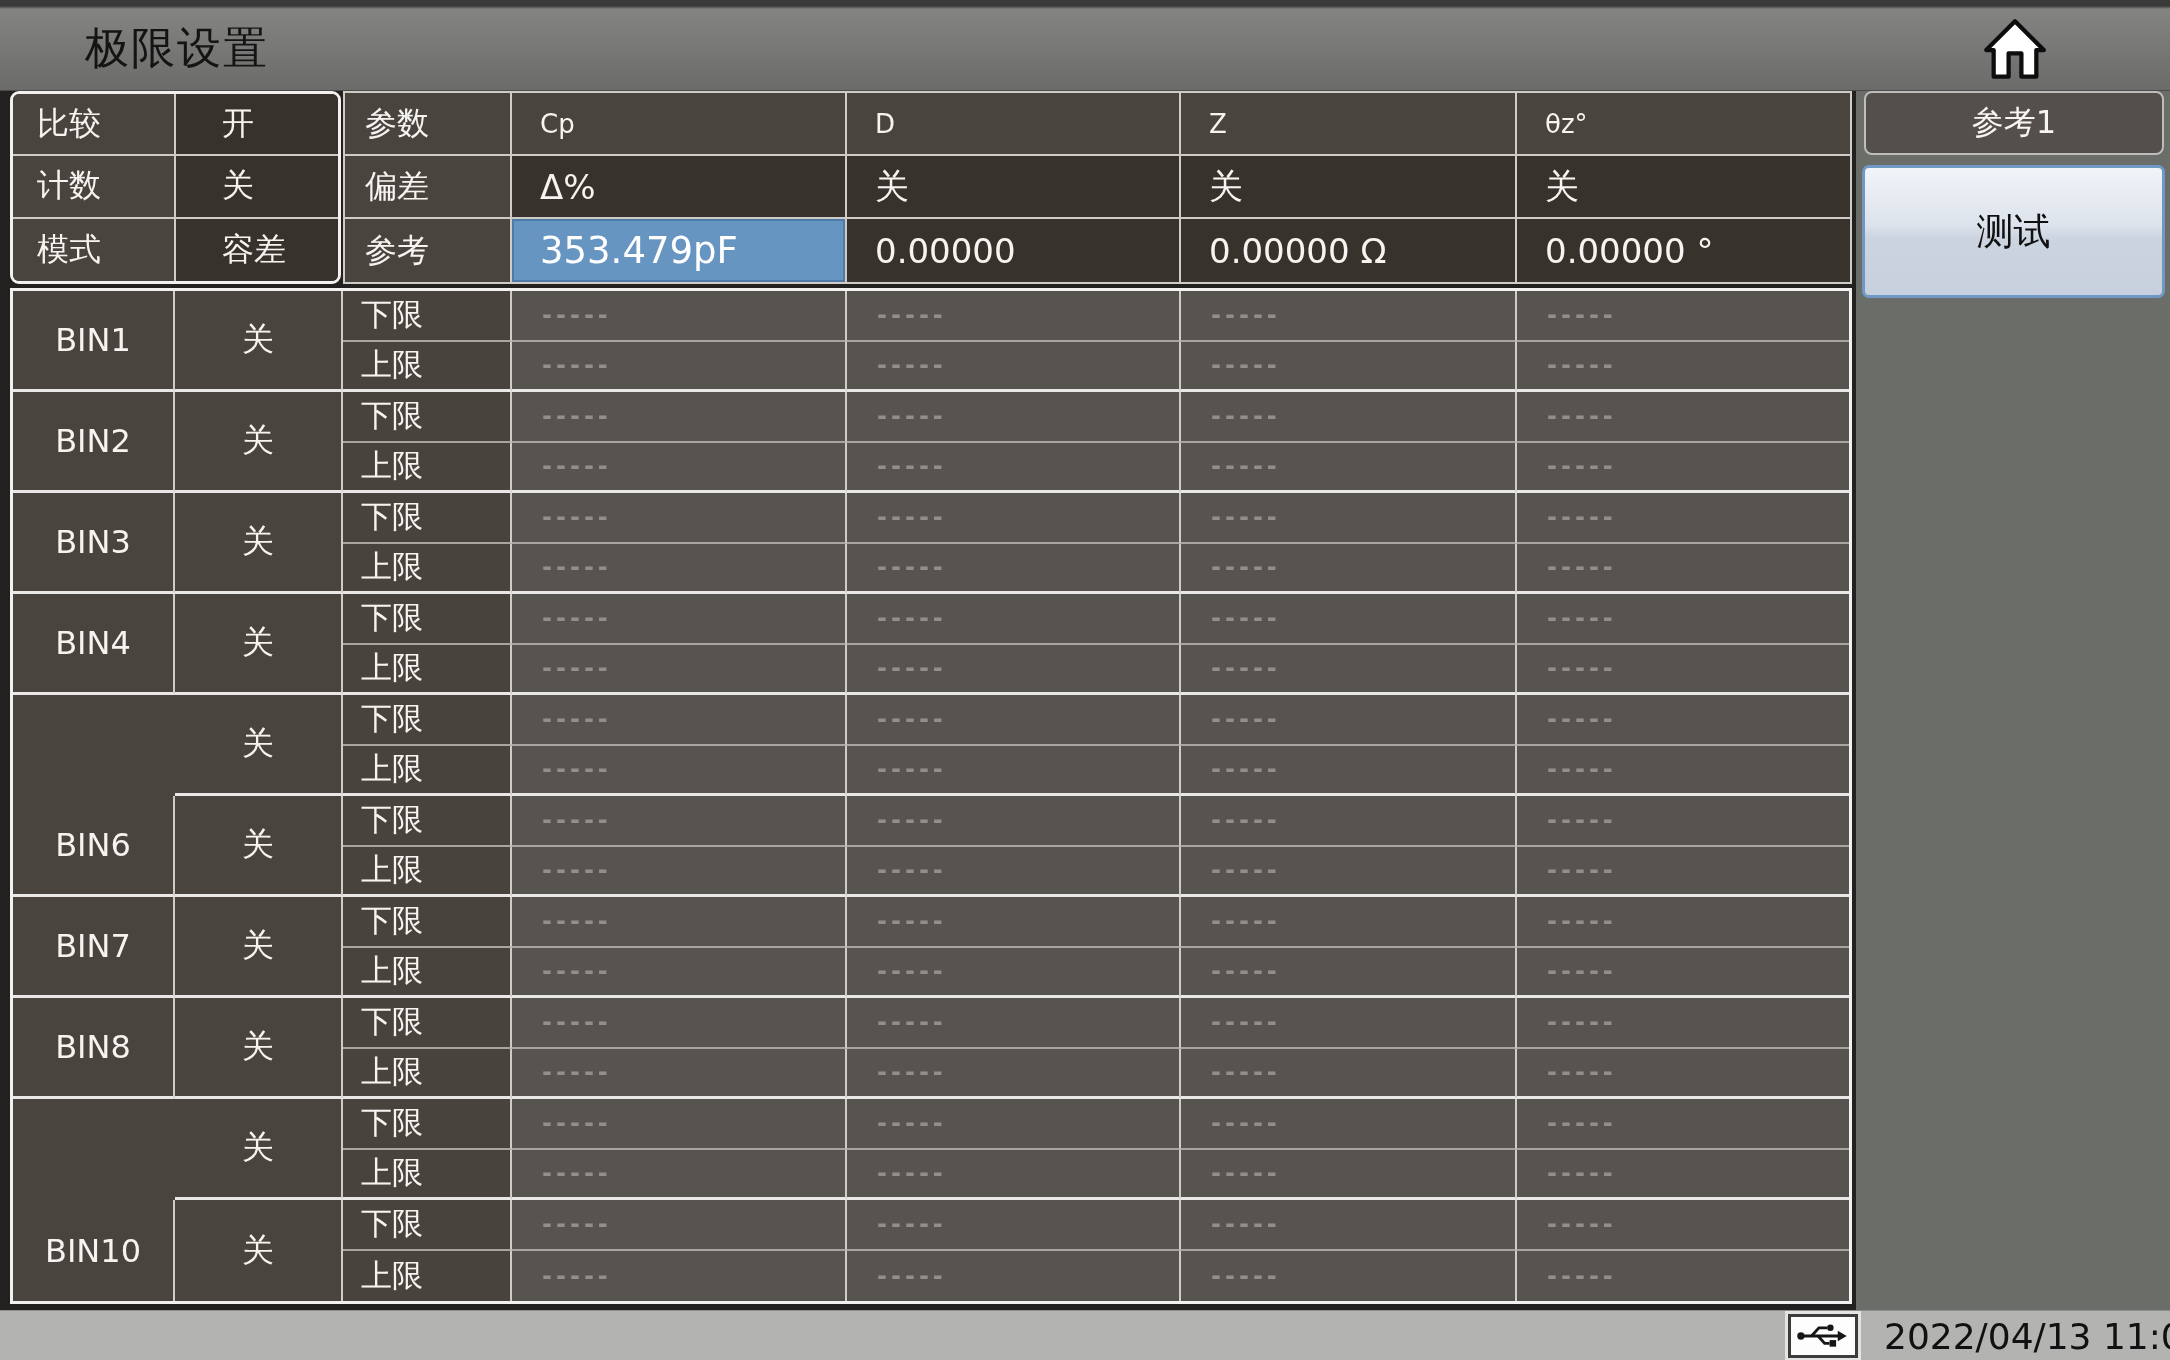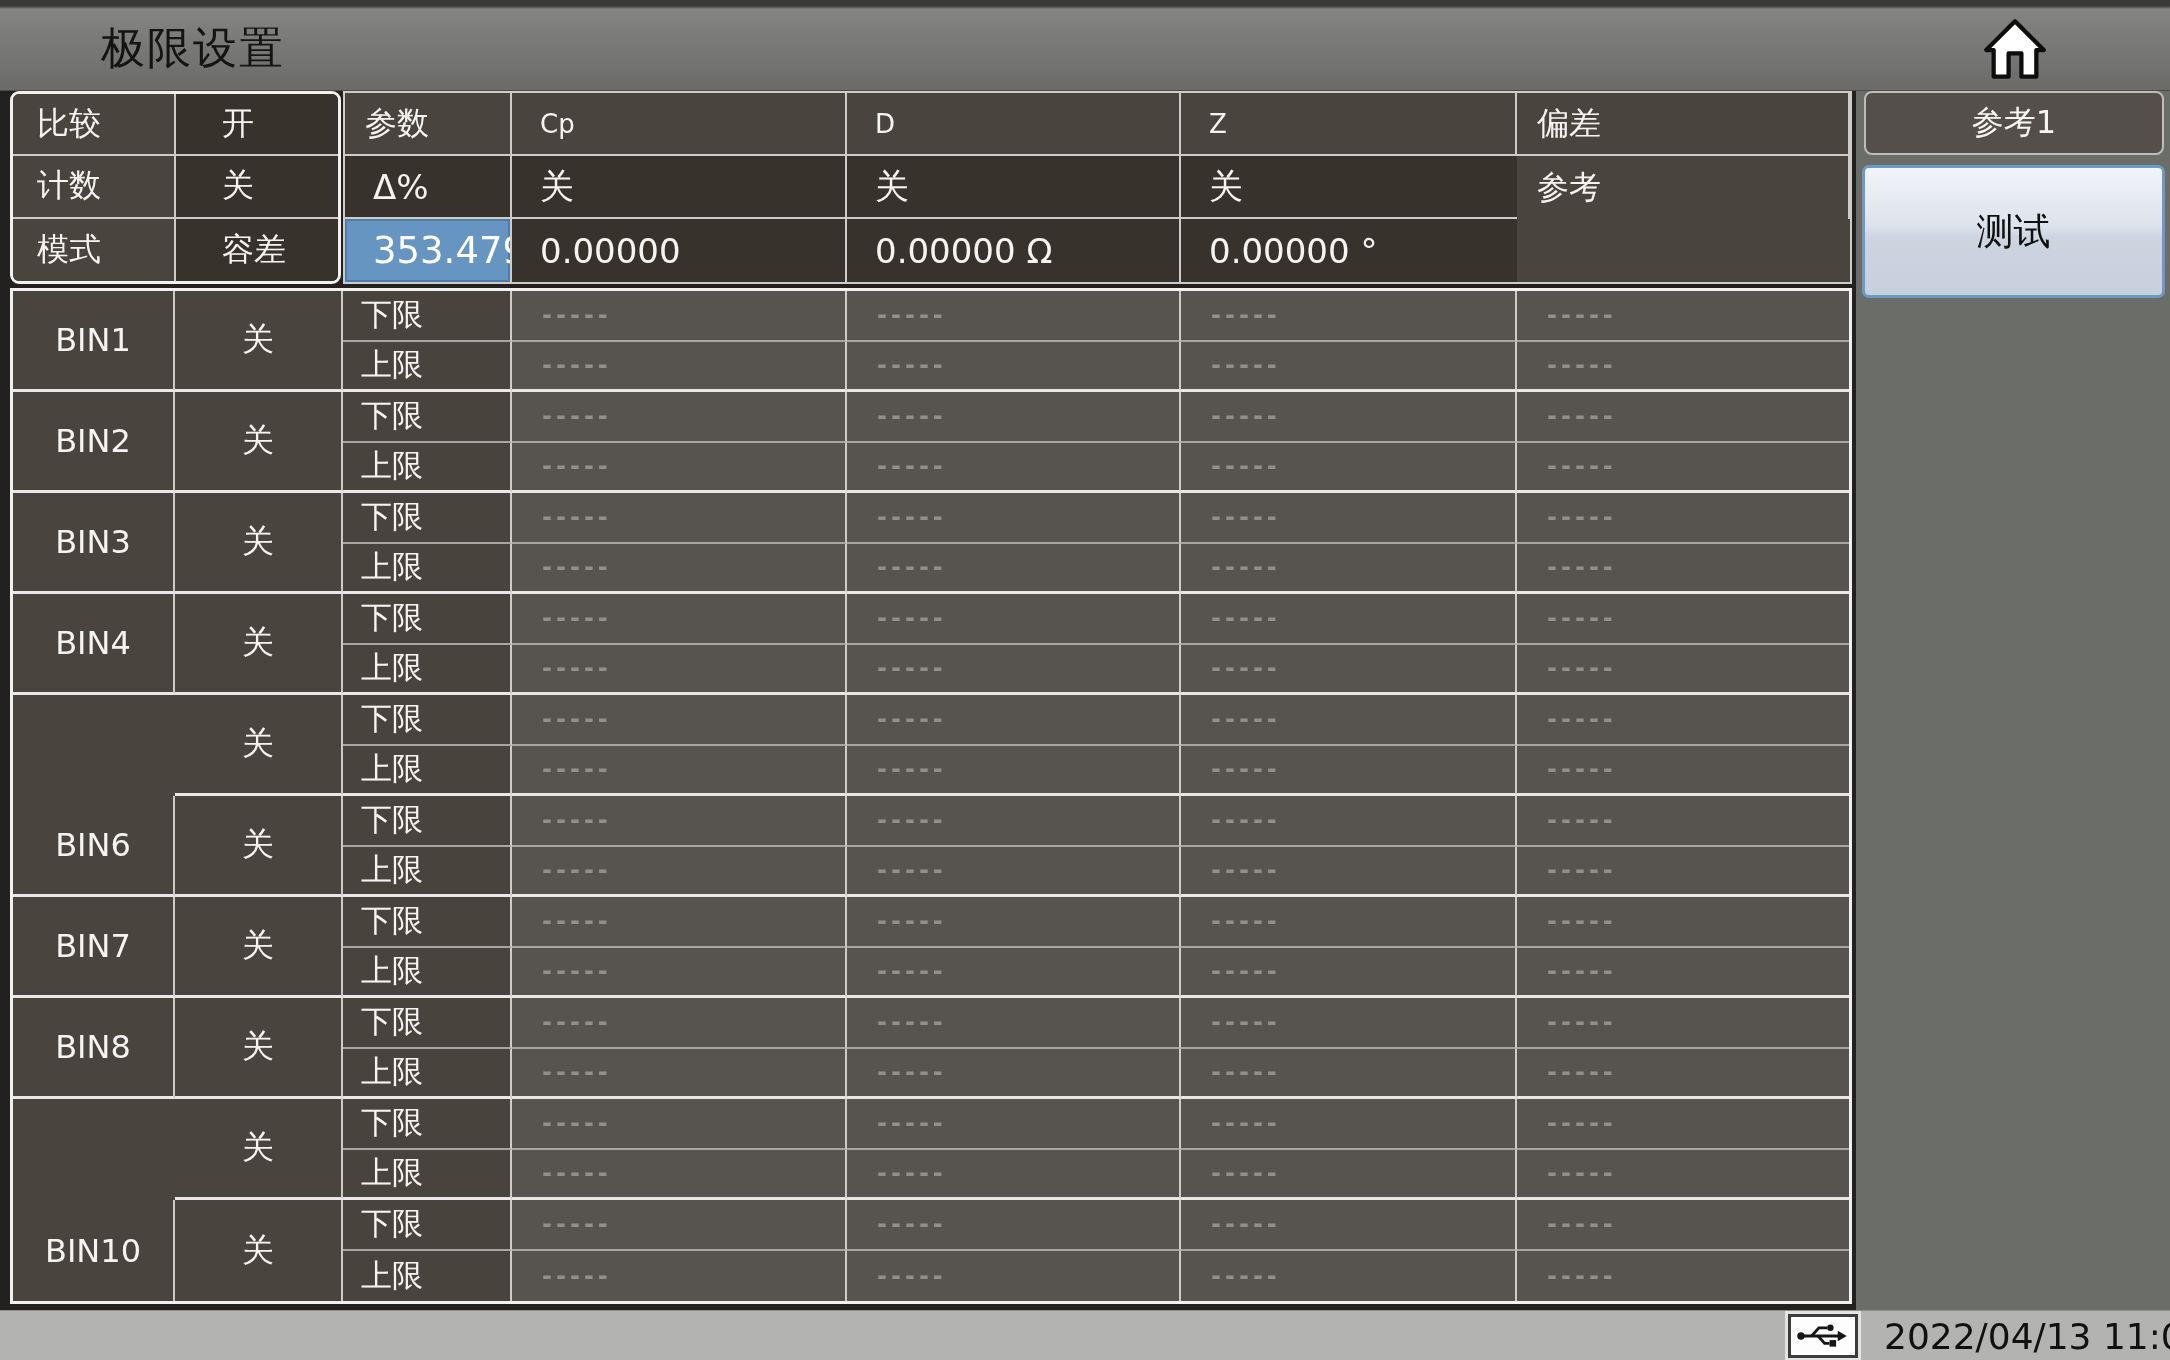--- a/index.html
+++ b/index.html
@@ -12,21 +12,21 @@
   }
 
   
   .titlebar{
     position:absolute;left:0;top:0;width:2170px;height:91px;
     background:linear-gradient(180deg,#3a3a3a 0px,#3a3a3a 6px,#848482 9px,#7a7a78 45%,#6b6b69 100%);
     border-bottom:1px solid #4c4c4a;
   }
   .page-title{
     position:absolute;left:85px;top:50%;transform:translateY(-44%);
-    font-size:44px;color:#141414;letter-spacing:2px;white-space:nowrap;margin-left:16px;
+    font-size:44px;color:#141414;letter-spacing:2px;white-space:nowrap;
   }
   .home-btn{position:absolute;left:1983px;top:18px;width:64px;height:62px;cursor:pointer;}
 
   
   .cmp-box{
     position:absolute;left:10px;top:91px;width:331px;height:193px;
     border:3px solid #f2f1ef;border-radius:9px;overflow:hidden;
     display:grid;grid-template-columns:163px 1fr;grid-template-rows:repeat(3,1fr);
     background:#4a443f;
   }
@@ -128,20 +128,21 @@
       <div class="cell cb-value bb">关</div>
       <div class="cell cb-label">模式</div>
       <div class="cell cb-value">容差</div>
     </div>
 
   <div class="param-header" id="ph-grid">
       <div class="cell ph-label br bb">参数</div>
       <div class="cell ph-name br bb">Cp</div>
       <div class="cell ph-name br bb">D</div>
       <div class="cell ph-name br bb">Z</div>
+      <div class="cell ph-name bb">θz°</div>
       <div class="cell ph-label br bb">偏差</div>
       <div class="cell ph-dark br bb">Δ%</div>
       <div class="cell ph-dark br bb">关</div>
       <div class="cell ph-dark br bb">关</div>
       <div class="cell ph-dark bb">关</div>
       <div class="cell ph-label br">参考</div>
       <div class="cell ph-dark br ph-hl">353.479pF</div>
       <div class="cell ph-dark br">0.00000</div>
       <div class="cell ph-dark br">0.00000 Ω</div>
       <div class="cell ph-dark">0.00000 °</div>

